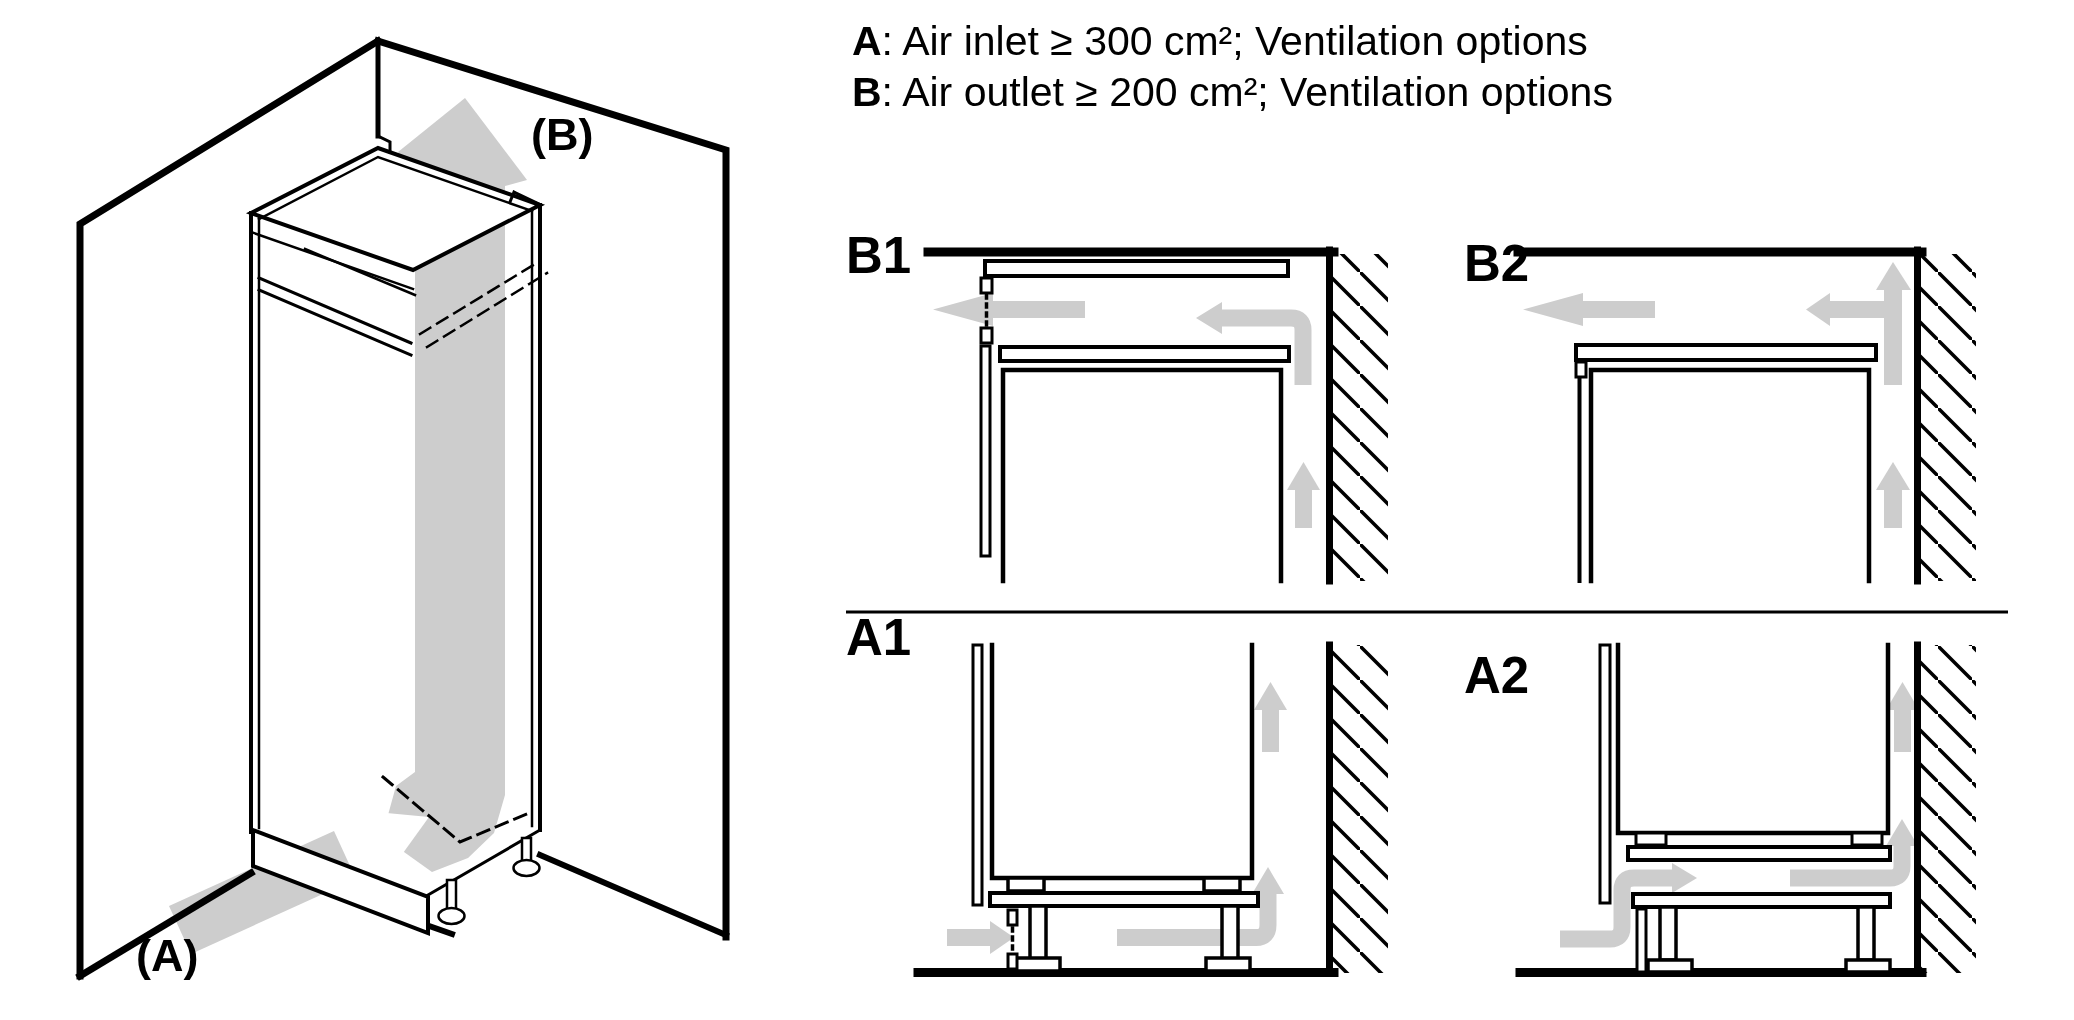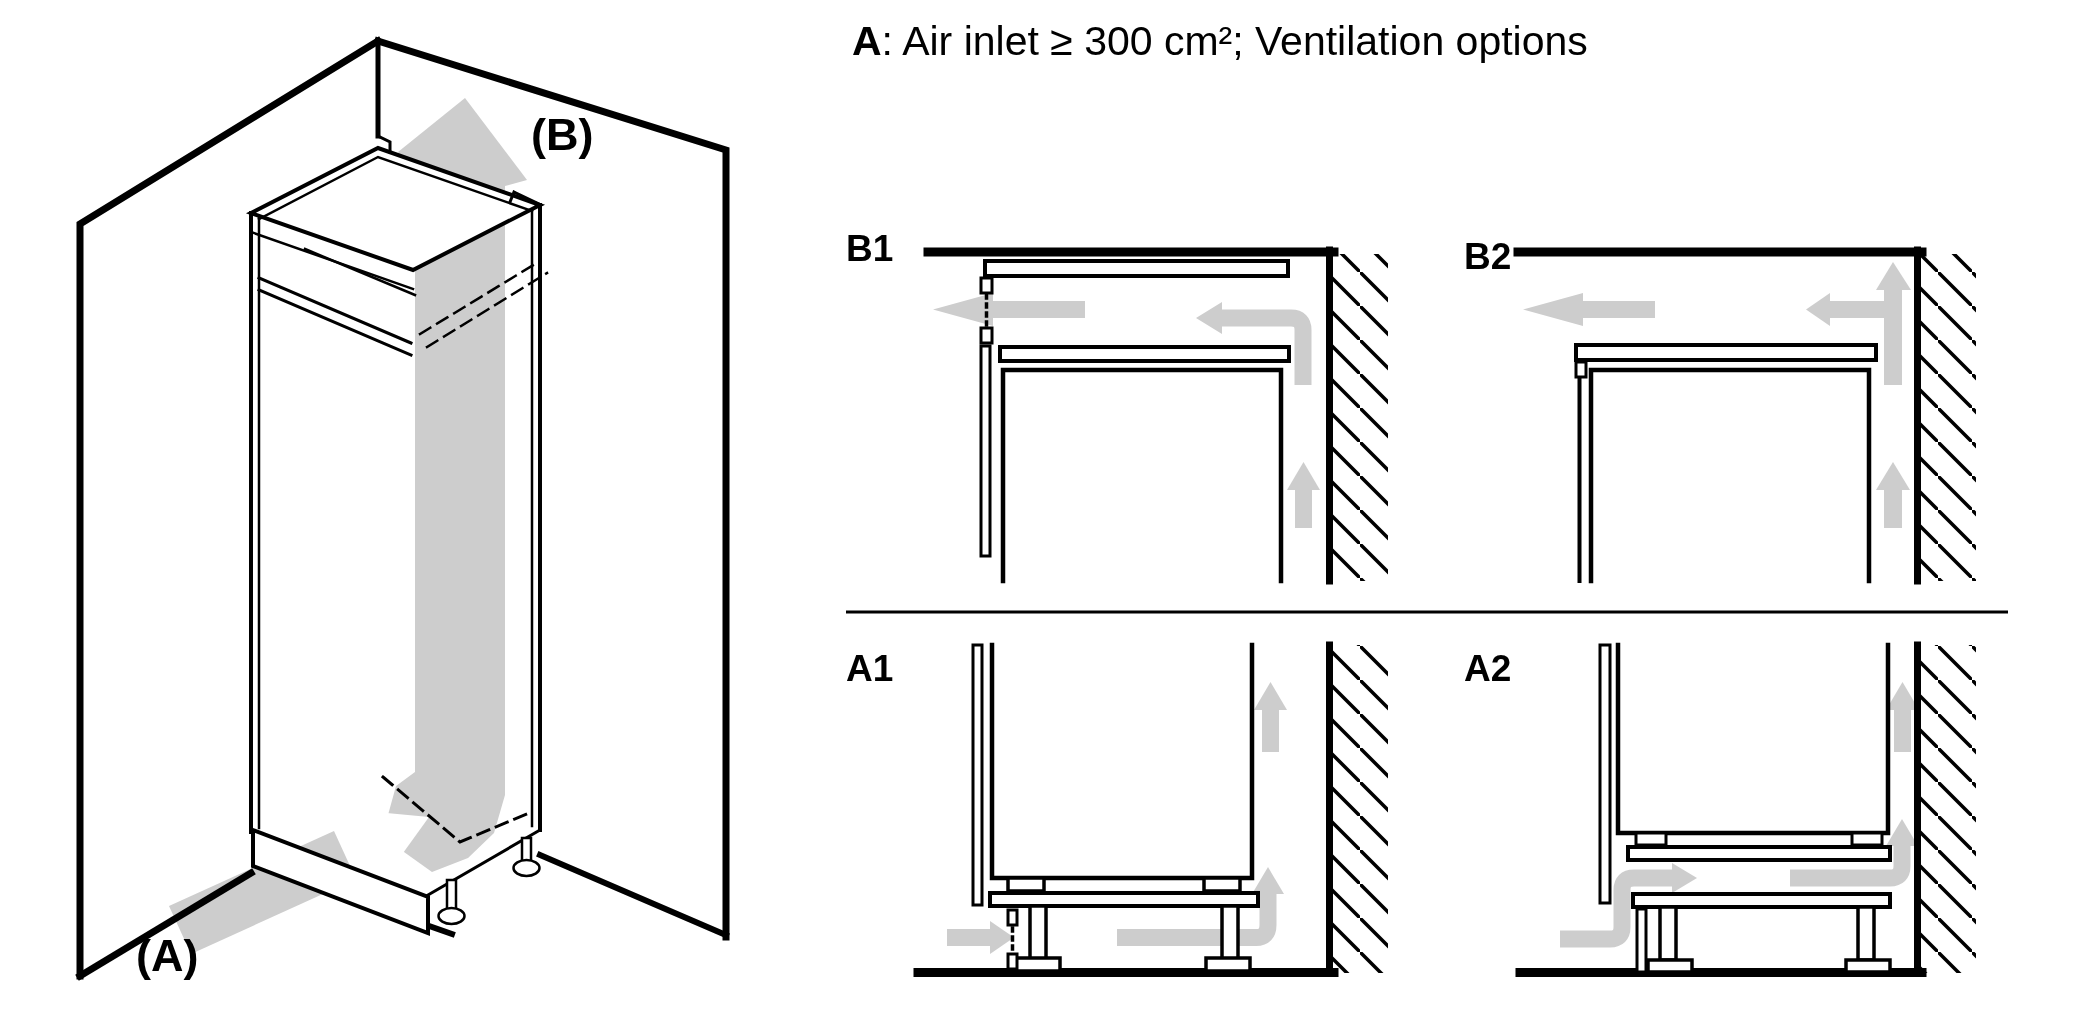--- a/index.html
+++ b/index.html
@@ -1,20 +1,20 @@
 <!DOCTYPE html>
 <html><head>
 <meta charset="utf-8">
 <style>
   html,body{margin:0;padding:0;background:#ffffff;}
   body{width:2074px;height:1020px;position:relative;overflow:hidden;
        font-family:"Liberation Sans","DejaVu Sans",sans-serif;color:#000;}
   svg{position:absolute;display:block;}
   .lbl{position:absolute;font-weight:bold;color:#000;white-space:nowrap;}
-  .panel-lbl{font-size:37px;line-height:1;}
+  .panel-lbl{font-size:51px;line-height:1;}
   .iso-lbl{font-size:45px;line-height:1;}
   #legend{position:absolute;left:852px;top:16px;font-size:41px;line-height:51px;white-space:nowrap;}
   #legend .k{font-weight:bold;}
 </style>
 </head>
 <body>
 
 <svg id="iso" width="846" height="1020" viewBox="0 0 846 1020" style="left:0;top:0;">
 
   <g fill="#cdcdcd" stroke="none">
@@ -59,20 +59,23 @@
     </g>
   </g>
 </svg>
 
 <div class="lbl iso-lbl" style="left:531px;top:112px;">(B)</div>
 <div class="lbl iso-lbl" style="left:136px;top:933px;">(A)</div>
 
 <div id="legend">
   <div class="legend-line">
     <span class="k">A</span><span>: Air inlet ≥ 300 cm²; Ventilation options</span>
+  </div>
+  <div class="legend-line">
+    <span class="k">B</span><span>: Air outlet ≥ 200 cm²; Ventilation options</span>
   </div>
 </div>
 
 <svg id="panels" width="1228" height="1020" viewBox="846 0 1228 1020" style="left:846px;top:0;">
   <defs>
     <pattern id="hatch" patternUnits="userSpaceOnUse" width="34" height="34">
       <path d="M-7,-7 L41,41" stroke="#000000" stroke-width="3.5"></path>
     </pattern>
   </defs>
 
@@ -172,14 +175,14 @@
       <rect x="1660" y="907" width="16" height="53" stroke-width="3.5" fill="#ffffff"></rect>
       <rect x="1858" y="907" width="16" height="53" stroke-width="3.5" fill="#ffffff"></rect>
       <rect x="1648" y="960" width="44" height="12" stroke-width="3.5" fill="#ffffff"></rect>
       <rect x="1846" y="960" width="44" height="12" stroke-width="3.5" fill="#ffffff"></rect>
     </g>
   </g>
 </svg>
 
 <div class="lbl panel-lbl" style="left:846px;top:230px;">B1</div>
 <div class="lbl panel-lbl" style="left:1464px;top:230px;margin-top:8px;">B2</div>
-<div class="lbl panel-lbl" style="left:846px;top:650px;">A1</div>
+<div class="lbl panel-lbl" style="left:846px;top:612px;">A1</div>
 <div class="lbl panel-lbl" style="left:1464px;top:650px;">A2</div>
 
 </body></html>

